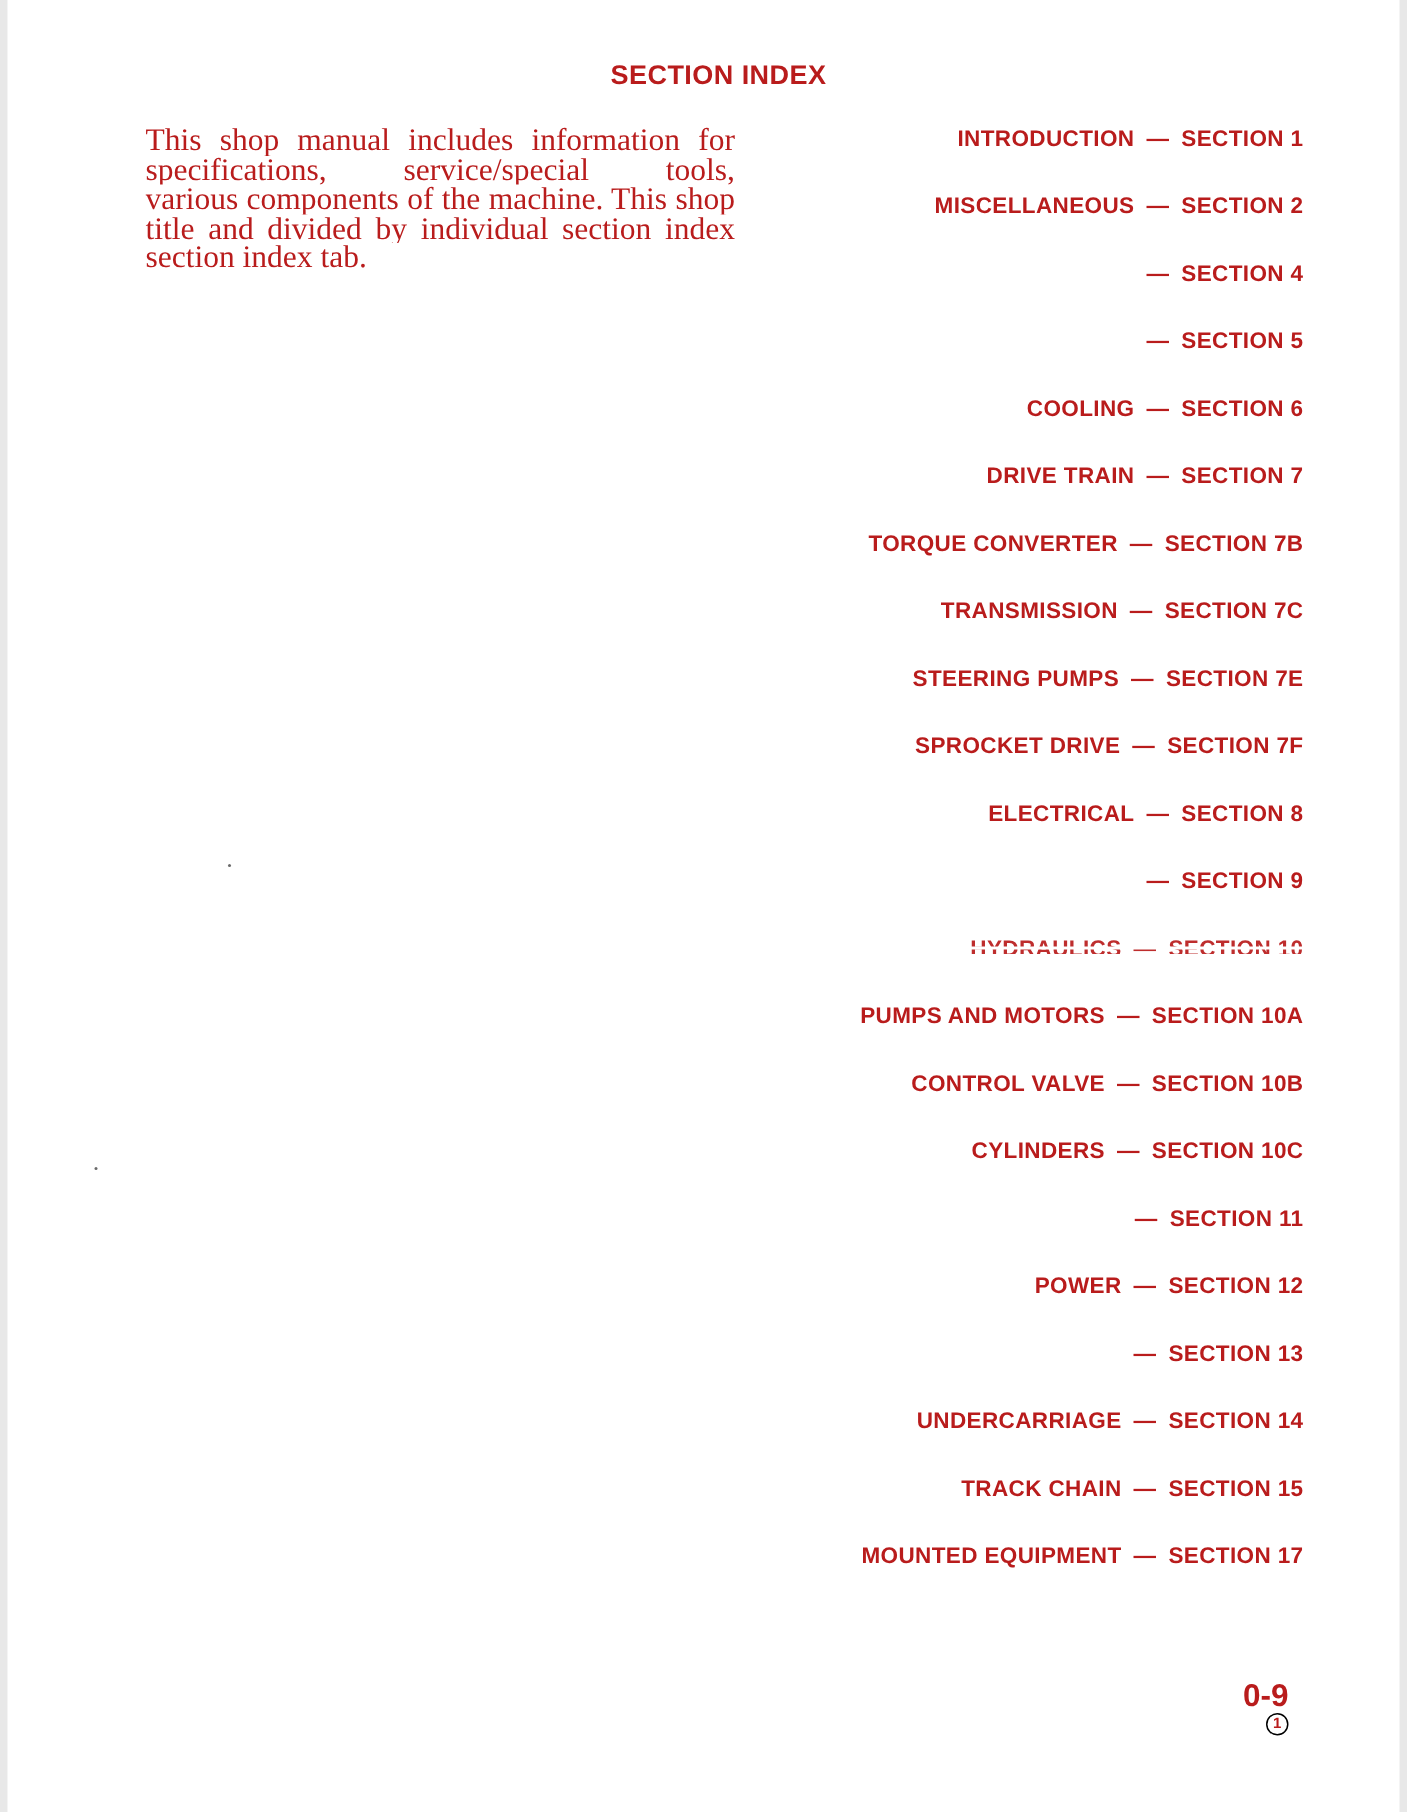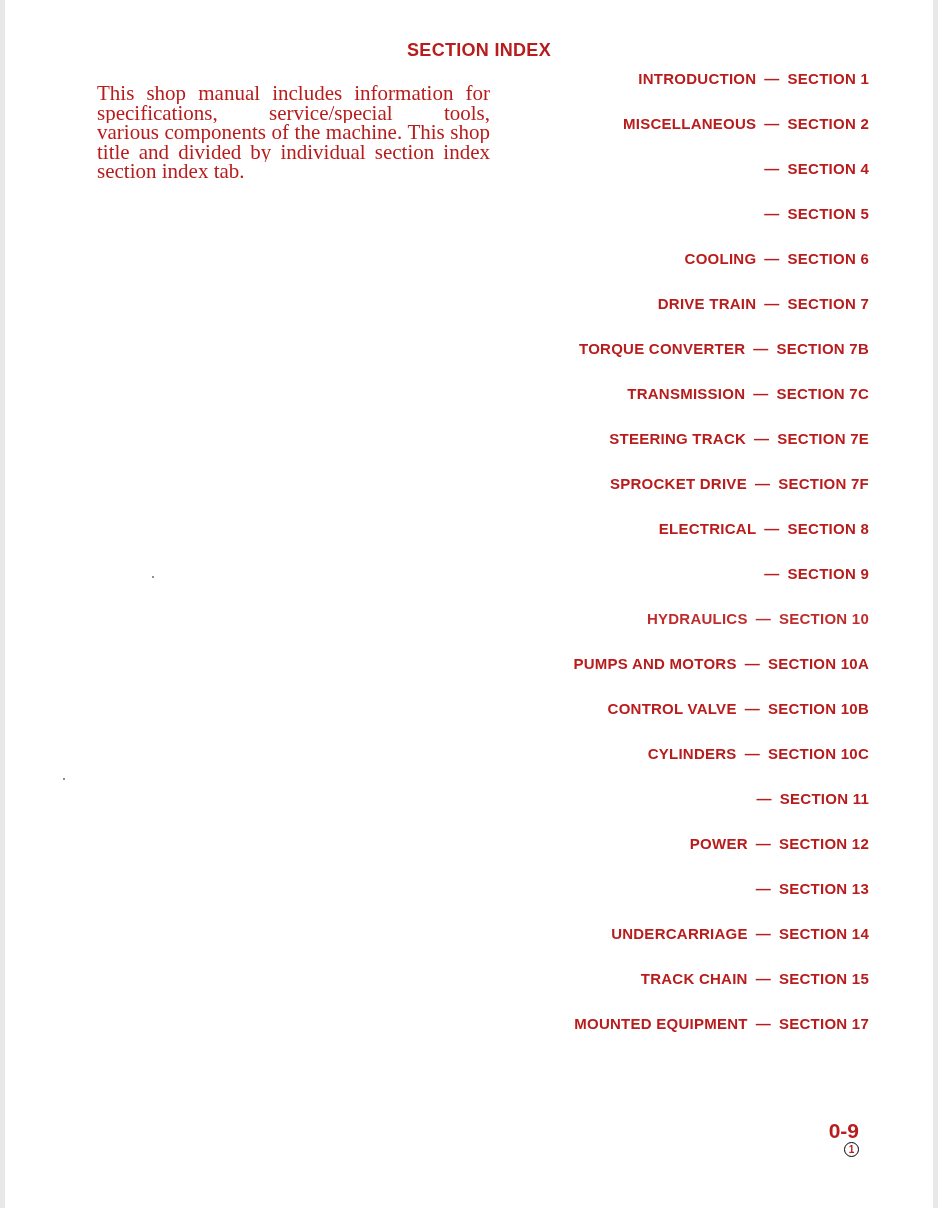--- a/index.html
+++ b/index.html
@@ -49,21 +49,21 @@
   
   .toc {
     position: absolute;
     left: 0; top: 70px;
     width: 864px;
   }
   .toc-row {
     height: 45px;
     display: flex;
     justify-content: flex-end;
-    align-items: flex-start;
+    align-items: center;
     font-size: 15px;
     font-weight: bold;
     letter-spacing: 0.25px;
     white-space: pre;
   }
   .toc-dash { margin: 0 8px; }
 
   
   .toc-row.faded { position: relative; opacity: 0.92; }
   .toc-row.faded::before,
@@ -166,21 +166,21 @@
     <span class="toc-name">TORQUE CONVERTER</span>
     <span class="toc-dash">—</span>
     <span class="toc-ref">SECTION 7B</span>
   </div>
       <div class="toc-row">
     <span class="toc-name">TRANSMISSION</span>
     <span class="toc-dash">—</span>
     <span class="toc-ref">SECTION 7C</span>
   </div>
       <div class="toc-row">
-    <span class="toc-name">STEERING TRACK</span>
+    <span class="toc-name">STEERING PUMPS</span>
     <span class="toc-dash">—</span>
     <span class="toc-ref">SECTION 7E</span>
   </div>
       <div class="toc-row">
     <span class="toc-name">SPROCKET DRIVE</span>
     <span class="toc-dash">—</span>
     <span class="toc-ref">SECTION 7F</span>
   </div>
       <div class="toc-row">
     <span class="toc-name">ELECTRICAL</span>

